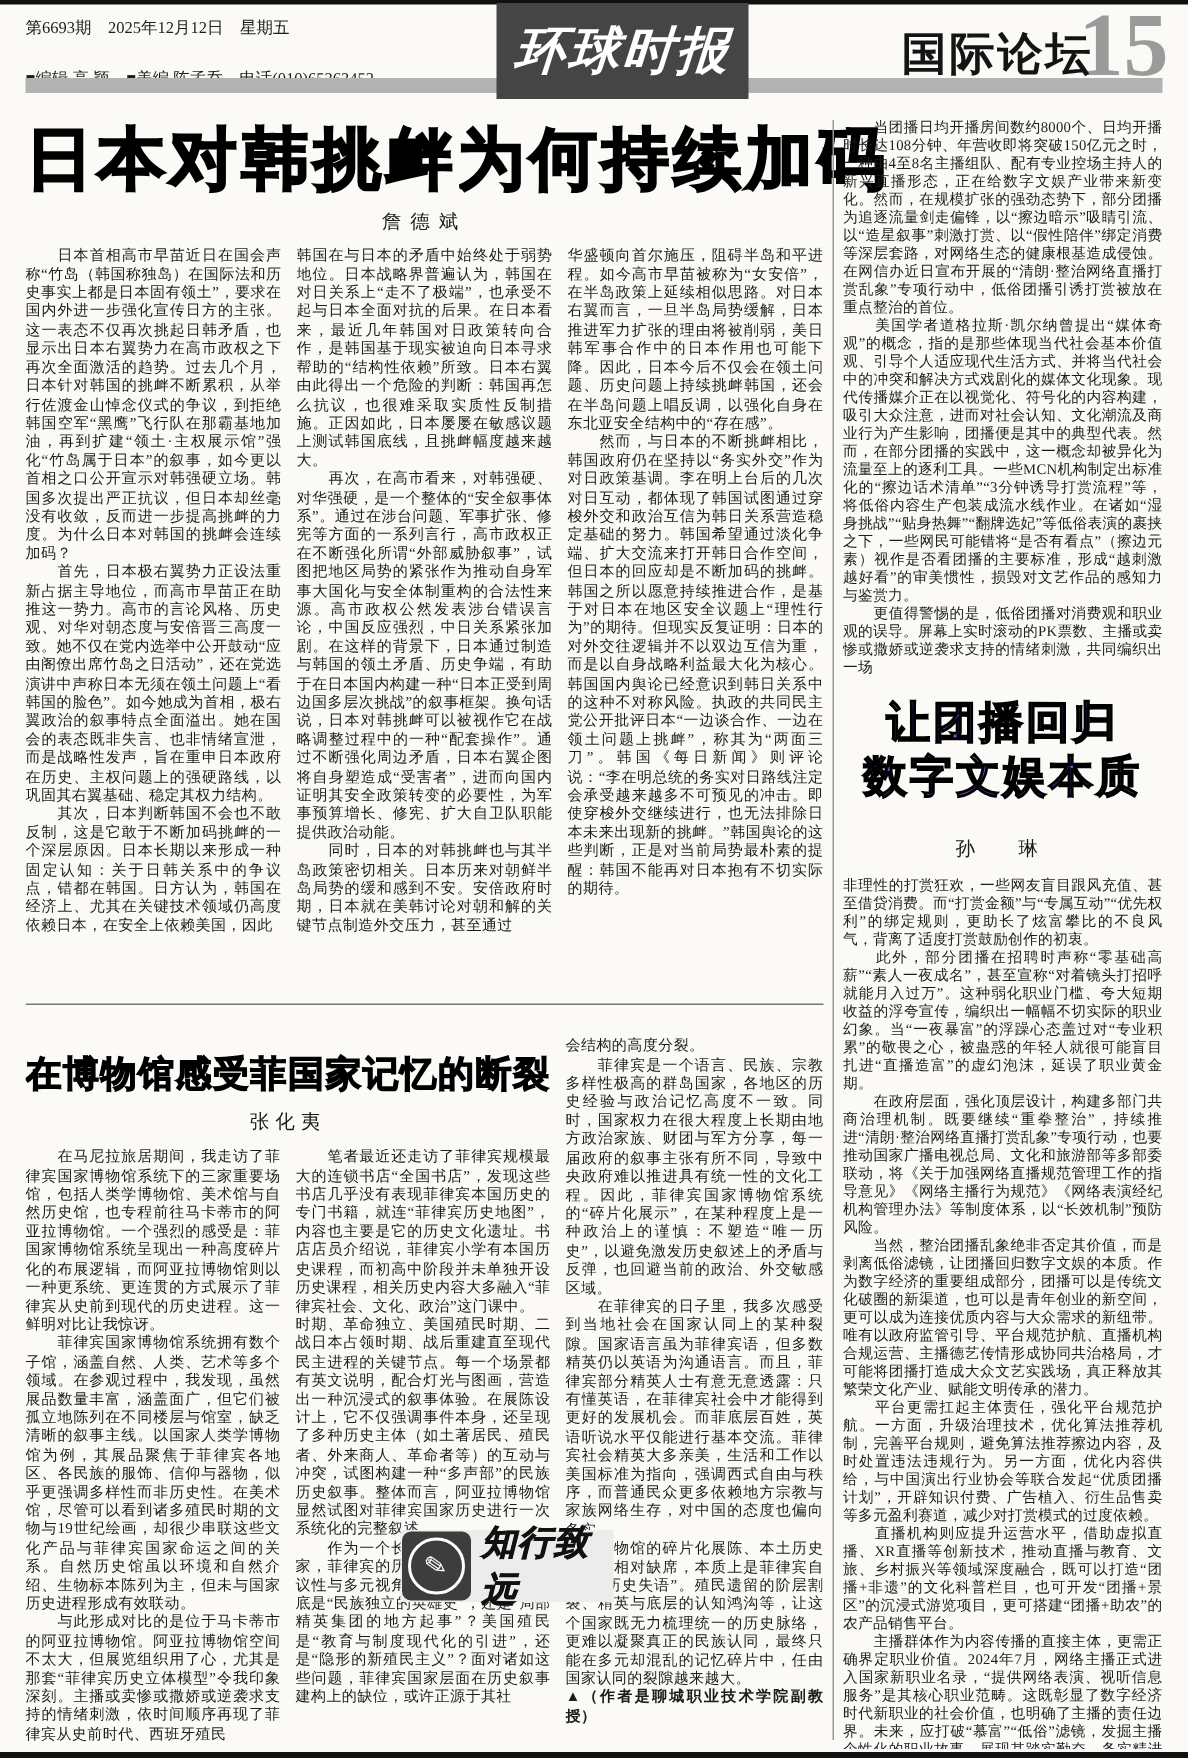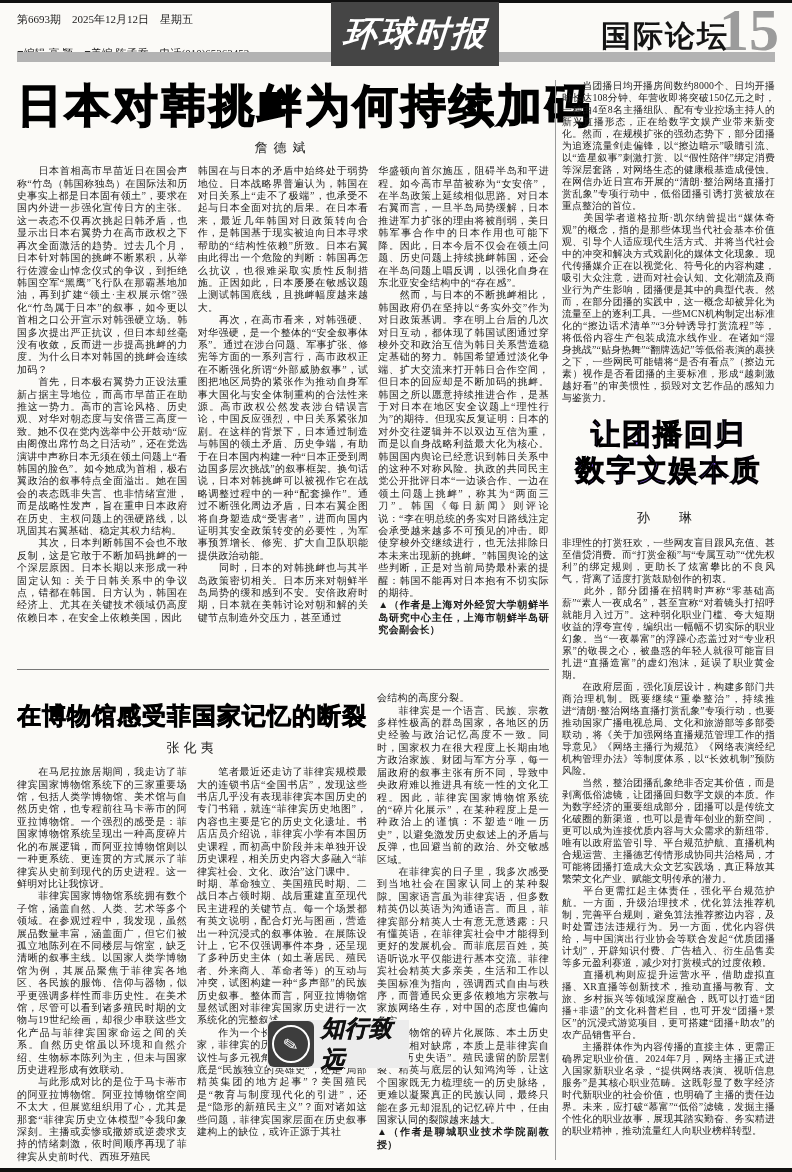--- a/index.html
+++ b/index.html
@@ -100,21 +100,20 @@
         <div class="textcol">
             <p>韩国在与日本的矛盾中始终处于弱势地位。日本战略界普遍认为，韩国在对日关系上“走不了极端”，也承受不起与日本全面对抗的后果。在日本看来，最近几年韩国对日政策转向合作，是韩国基于现实被迫向日本寻求帮助的“结构性依赖”所致。日本右翼由此得出一个危险的判断：韩国再怎么抗议，也很难采取实质性反制措施。正因如此，日本屡屡在敏感议题上测试韩国底线，且挑衅幅度越来越大。</p>
             <p>　　再次，在高市看来，对韩强硬、对华强硬，是一个整体的“安全叙事体系”。通过在涉台问题、军事扩张、修宪等方面的一系列言行，高市政权正在不断强化所谓“外部威胁叙事”，试图把地区局势的紧张作为推动自身军事大国化与安全体制重构的合法性来源。高市政权公然发表涉台错误言论，中国反应强烈，中日关系紧张加剧。在这样的背景下，日本通过制造与韩国的领土矛盾、历史争端，有助于在日本国内构建一种“日本正受到周边国多层次挑战”的叙事框架。换句话说，日本对韩挑衅可以被视作它在战略调整过程中的一种“配套操作”。通过不断强化周边矛盾，日本右翼企图将自身塑造成“受害者”，进而向国内证明其安全政策转变的必要性，为军事预算增长、修宪、扩大自卫队职能提供政治动能。</p>
             <p>　　同时，日本的对韩挑衅也与其半岛政策密切相关。日本历来对朝鲜半岛局势的缓和感到不安。安倍政府时期，日本就在美韩讨论对朝和解的关键节点制造外交压力，甚至通过</p>
           </div>
         <div class="textcol">
           <div>
               <p>华盛顿向首尔施压，阻碍半岛和平进程。如今高市早苗被称为“女安倍”，在半岛政策上延续相似思路。对日本右翼而言，一旦半岛局势缓解，日本推进军力扩张的理由将被削弱，美日韩军事合作中的日本作用也可能下降。因此，日本今后不仅会在领土问题、历史问题上持续挑衅韩国，还会在半岛问题上唱反调，以强化自身在东北亚安全结构中的“存在感”。</p>
               <p>　　然而，与日本的不断挑衅相比，韩国政府仍在坚持以“务实外交”作为对日政策基调。李在明上台后的几次对日互动，都体现了韩国试图通过穿梭外交和政治互信为韩日关系营造稳定基础的努力。韩国希望通过淡化争端、扩大交流来打开韩日合作空间，但日本的回应却是不断加码的挑衅。韩国之所以愿意持续推进合作，是基于对日本在地区安全议题上“理性行为”的期待。但现实反复证明：日本的对外交往逻辑并不以双边互信为重，而是以自身战略利益最大化为核心。韩国国内舆论已经意识到韩日关系中的这种不对称风险。执政的共同民主党公开批评日本“一边谈合作、一边在领土问题上挑衅”，称其为“两面三刀”。韩国《每日新闻》则评论说：“李在明总统的务实对日路线注定会承受越来越多不可预见的冲击。即使穿梭外交继续进行，也无法排除日本未来出现新的挑衅。”韩国舆论的这些判断，正是对当前局势最朴素的提醒：韩国不能再对日本抱有不切实际的期待。</p>
             </div>
-          <p class="byline">▲（作者是上海对外经贸大学朝鲜半岛研究中心主任，上海市朝鲜半岛研究会副会长）</p>
         </div>
       </div>
     </section>
 
     <hr class="h-divider">
 
     <section class="a2">
       <div class="a2-left">
         <div class="a2-headline">在博物馆感受菲国家记忆的断裂</div>
         <div class="a2-author">张化夷</div>
@@ -151,20 +150,21 @@
     </section>
 
   </div>
 
   <div class="v-divider"></div>
 
   <div class="right-region a3">
     <div class="textcol3">
         <p>　　当团播日均开播房间数约8000个、日均开播时长达108分钟、年营收即将突破150亿元之时，一种由4至8名主播组队、配有专业控场主持人的新兴直播形态，正在给数字文娱产业带来新变化。然而，在规模扩张的强劲态势下，部分团播为追逐流量剑走偏锋，以“擦边暗示”吸睛引流、以“造星叙事”刺激打赏、以“假性陪伴”绑定消费等深层套路，对网络生态的健康根基造成侵蚀。在网信办近日宣布开展的“清朗·整治网络直播打赏乱象”专项行动中，低俗团播引诱打赏被放在重点整治的首位。</p>
         <p>　　美国学者道格拉斯·凯尔纳曾提出“媒体奇观”的概念，指的是那些体现当代社会基本价值观、引导个人适应现代生活方式、并将当代社会中的冲突和解决方式戏剧化的媒体文化现象。现代传播媒介正在以视觉化、符号化的内容构建，吸引大众注意，进而对社会认知、文化潮流及商业行为产生影响，团播便是其中的典型代表。然而，在部分团播的实践中，这一概念却被异化为流量至上的逐利工具。一些MCN机构制定出标准化的“擦边话术清单”“3分钟诱导打赏流程”等，将低俗内容生产包装成流水线作业。在诸如“湿身挑战”“贴身热舞”“翻牌选妃”等低俗表演的裹挟之下，一些网民可能错将“是否有看点”（擦边元素）视作是否看团播的主要标准，形成“越刺激越好看”的审美惯性，损毁对文艺作品的感知力与鉴赏力。</p>
+        <p>　　更值得警惕的是，低俗团播对消费观和职业观的误导。屏幕上实时滚动的PK票数、主播或卖惨或撒娇或逆袭求支持的情绪刺激，共同编织出一场</p>
       </div>
     <div class="a3-headblock">
       <div class="a3-headline">让团播回归</div>
       <div class="a3-headline">数字文娱本质</div>
       <div class="a3-author">孙　琳</div>
     </div>
     <div class="textcol3">
       <div>
           <p>非理性的打赏狂欢，一些网友盲目跟风充值、甚至借贷消费。而“打赏金额”与“专属互动”“优先权利”的绑定规则，更助长了炫富攀比的不良风气，背离了适度打赏鼓励创作的初衷。</p>
           <p>　　此外，部分团播在招聘时声称“零基础高薪”“素人一夜成名”，甚至宣称“对着镜头打招呼就能月入过万”。这种弱化职业门槛、夸大短期收益的浮夸宣传，编织出一幅幅不切实际的职业幻象。当“一夜暴富”的浮躁心态盖过对“专业积累”的敬畏之心，被蛊惑的年轻人就很可能盲目扎进“直播造富”的虚幻泡沫，延误了职业黄金期。</p>

